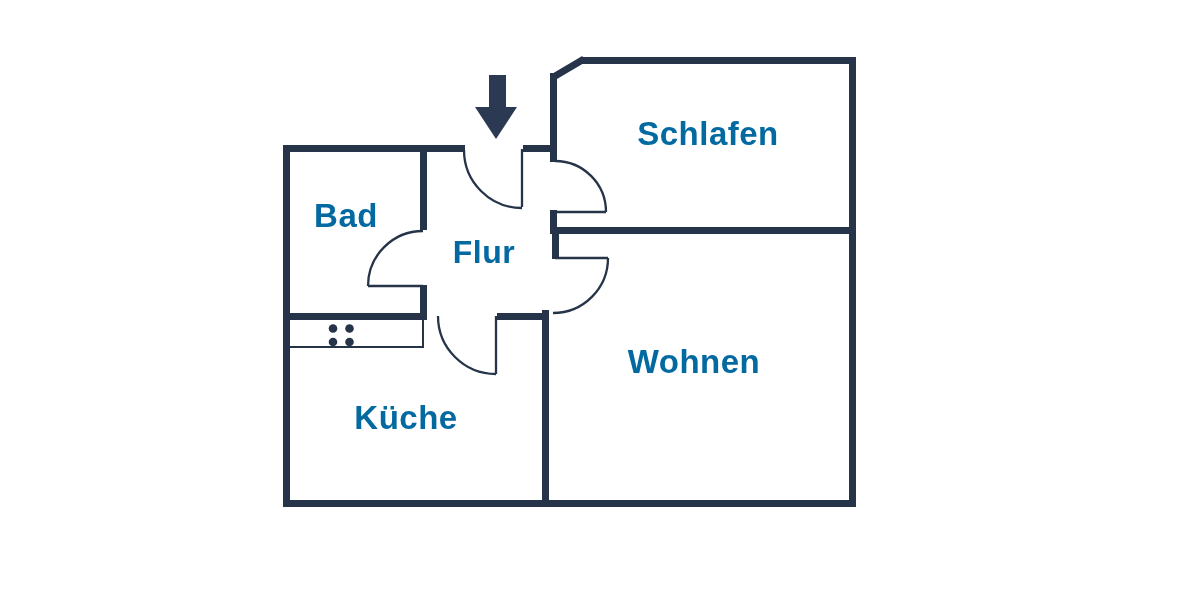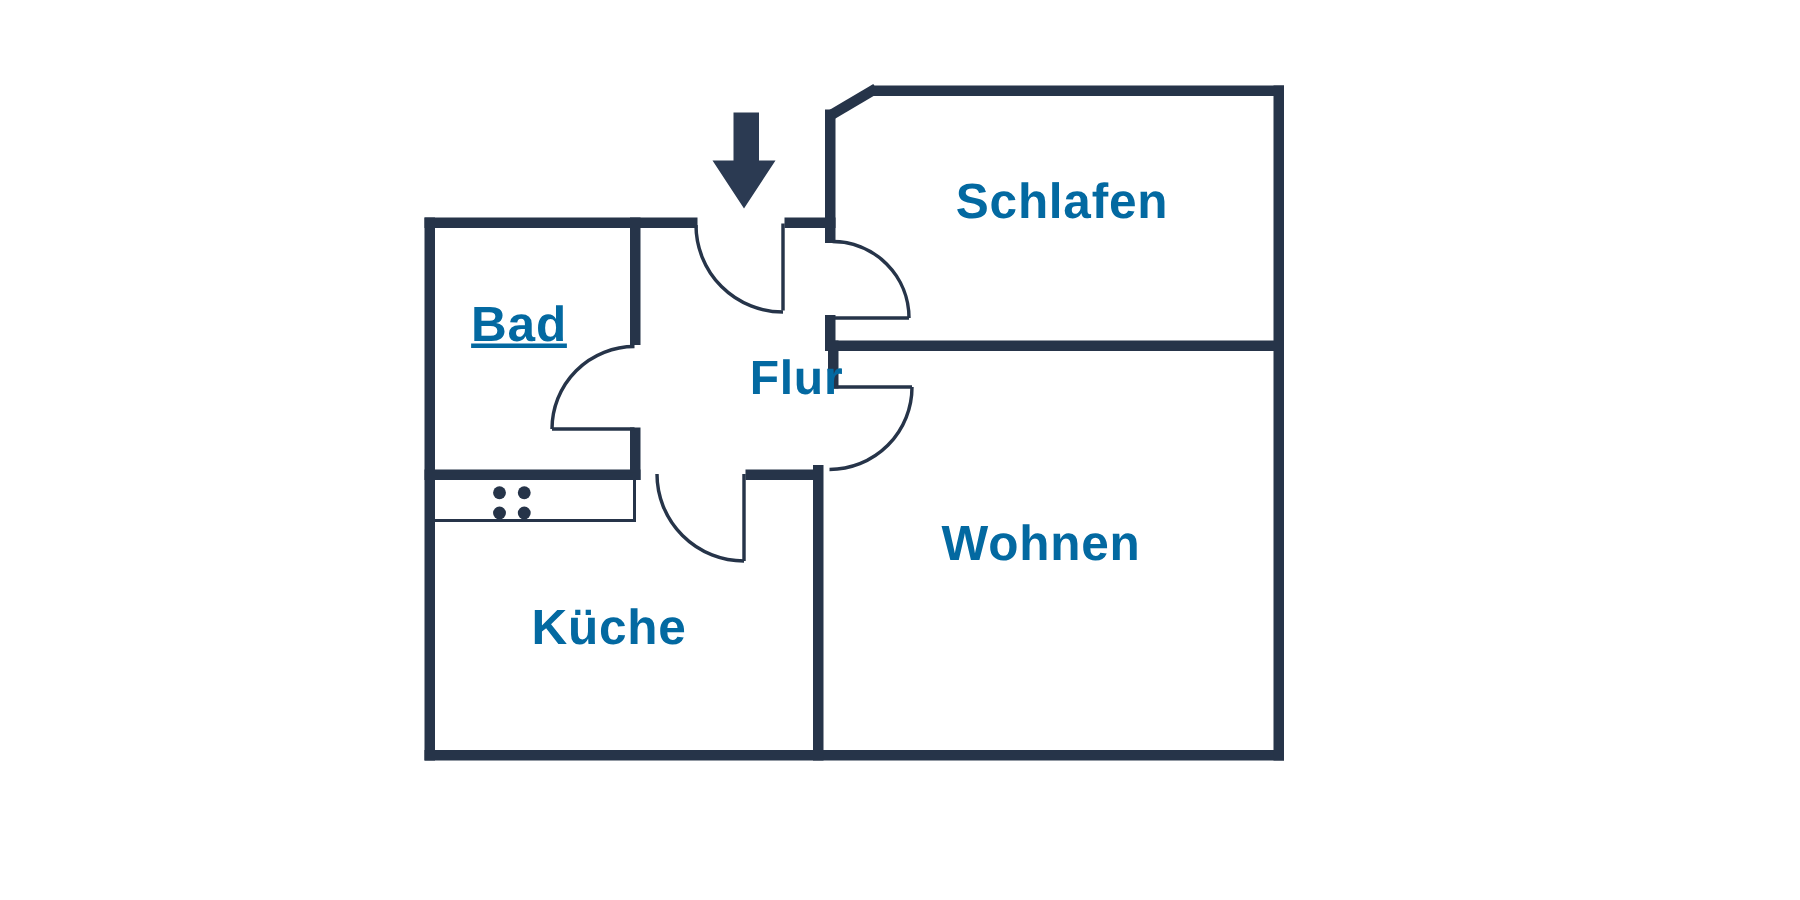--- a/index.html
+++ b/index.html
@@ -25,21 +25,21 @@
   .room-label {
     position: absolute;
     transform: translate(-50%, -50%);
     color: #0369a1;
     font-size: 33px;
     font-weight: 600;
     letter-spacing: 0.5px;
     white-space: nowrap;
     user-select: none;
   }
-  .room-label.small { font-size: 32px; margin-left: 47px; }
+  .room-label.small { font-size: 32px; }
 </style>
 </head>
 <body>
 
 <div class="stage">
 
   <svg class="plan-svg" viewBox="0 0 1200 600">
 
     <g stroke="#263449" stroke-width="7" fill="none" stroke-linecap="butt">
       <line x1="286.5" y1="145" x2="286.5" y2="507"></line>
@@ -82,18 +82,18 @@
     <g fill="#263449">
       <circle cx="333" cy="328.5" r="4.3"></circle>
       <circle cx="349.5" cy="328.5" r="4.3"></circle>
       <circle cx="333" cy="342" r="4.3"></circle>
       <circle cx="349.5" cy="342" r="4.3"></circle>
     </g>
 
     <path d="M489,75 L506,75 L506,107 L517,107 L496,139 L475,107 L489,107 Z" fill="#2b3a52"></path>
   </svg>
 
-  <div class="room-label" style="left:346px; top:216px;text-decoration:underline;">Bad</div>
+  <div class="room-label" style="left:346px; top:216px;">Bad</div>
   <div class="room-label small" style="left:484px; top:252px;">Flur</div>
   <div class="room-label" style="left:708px; top:134px;">Schlafen</div>
   <div class="room-label" style="left:406px; top:418px;">Küche</div>
   <div class="room-label" style="left:694px; top:362px;">Wohnen</div>
 </div>
 
 </body></html>

